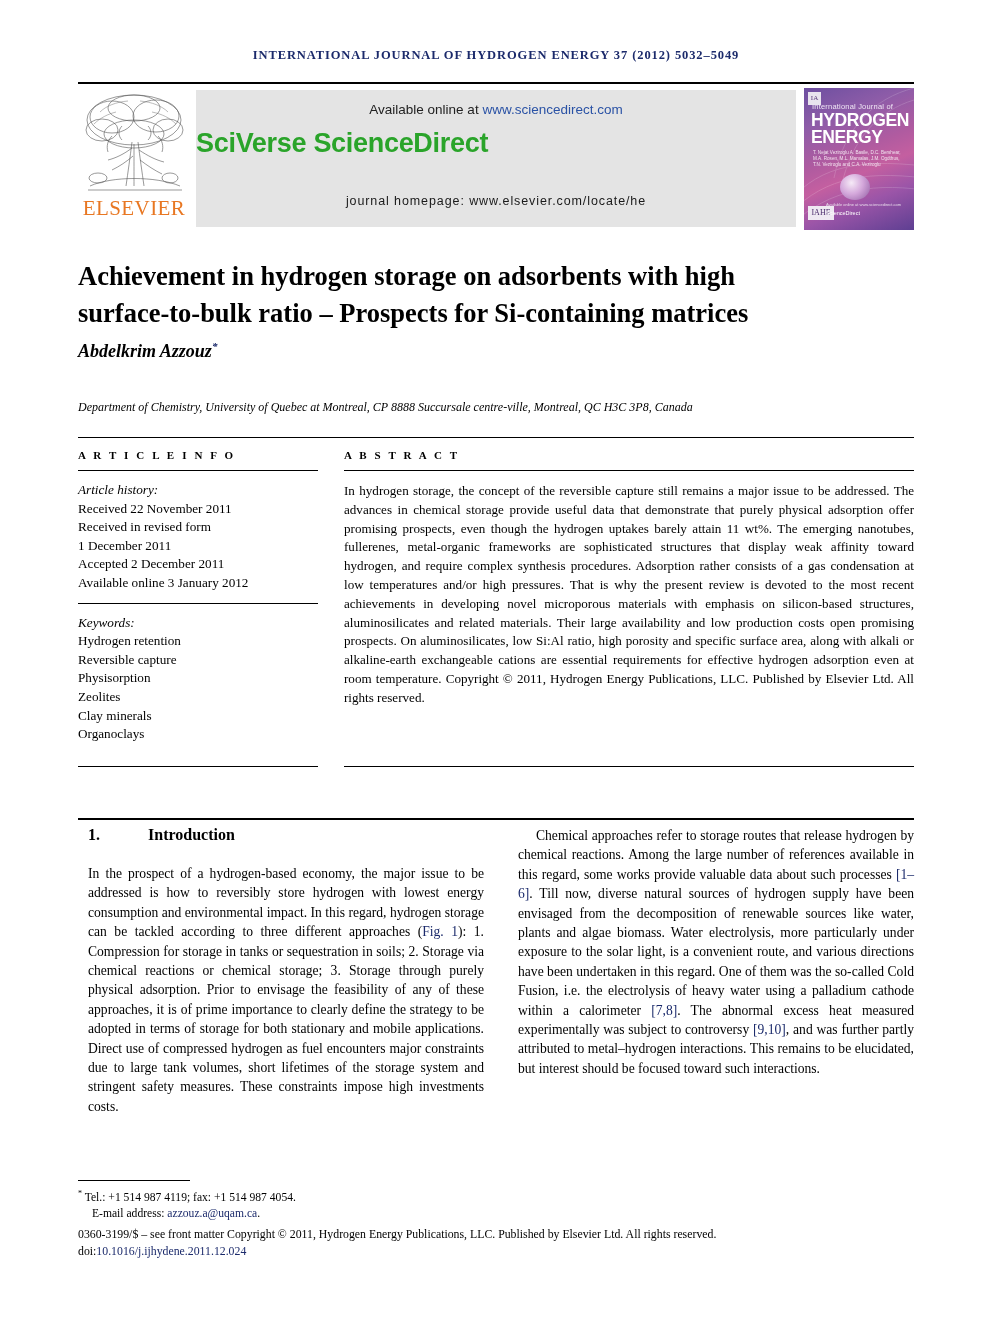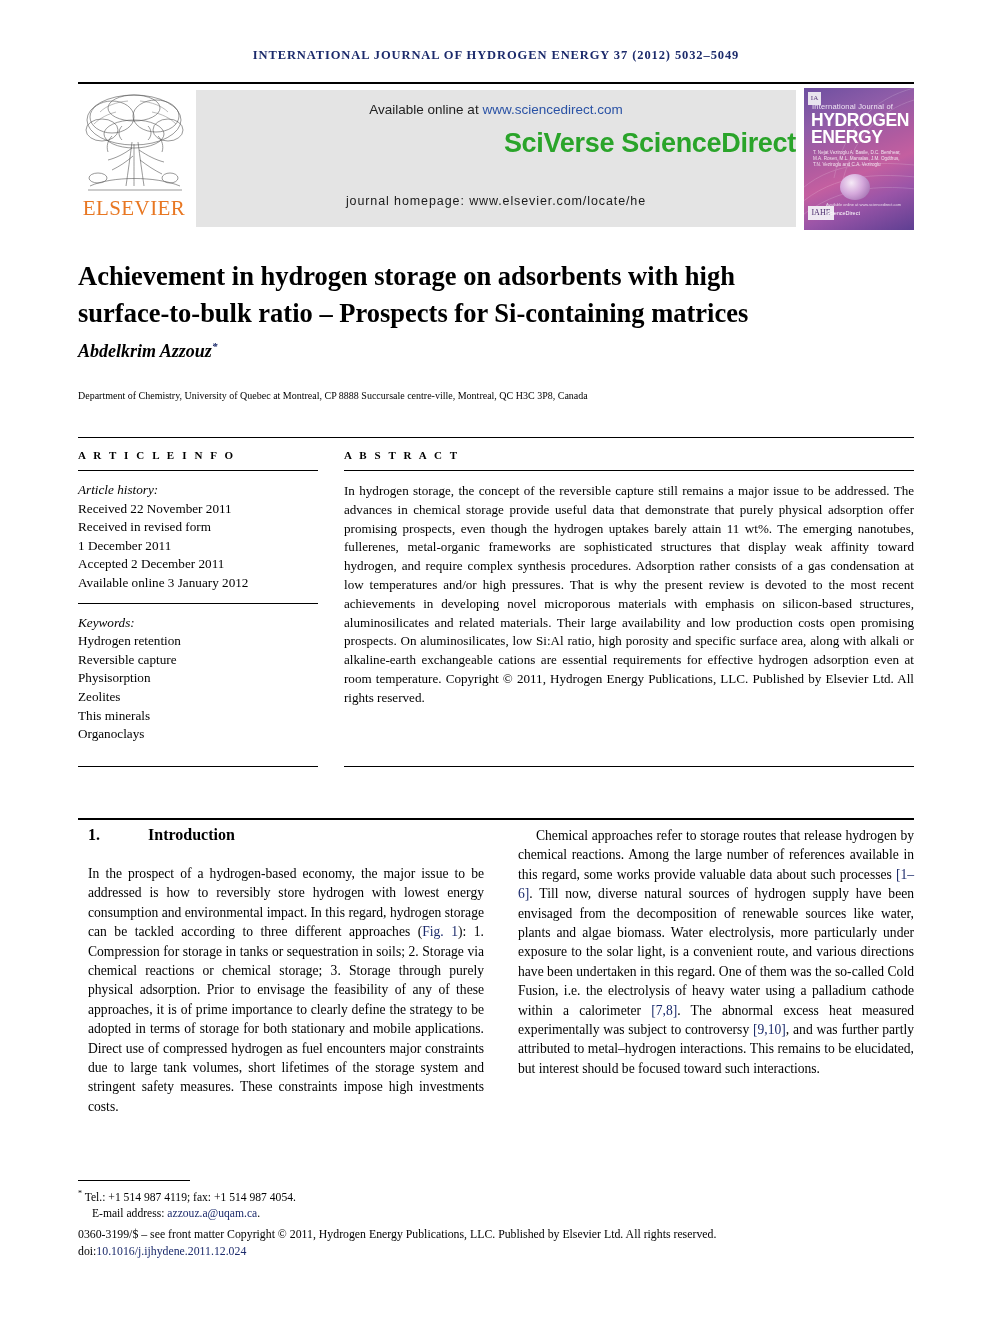--- a/index.html
+++ b/index.html
@@ -88,21 +88,21 @@
     text-align: center;
     font-family: "Liberation Sans", sans-serif;
     font-size: 13.5px;
     color: #222;
   }
   .sd-available .url { color: #2a52a5; }
   .sd-logo {
     position: absolute;
     left: 0; top: 38px;
     width: 600px;
-    text-align: right;
+    text-align: left;
     font-family: "Liberation Sans", sans-serif;
     font-weight: bold;
     font-size: 27px;
     color: #2aa42a;
     letter-spacing: -0.3px;
   }
   .sd-homepage {
     position: absolute;
     left: 0; top: 104px;
     width: 600px;
@@ -206,24 +206,25 @@
     width: 836px;
     font-family: "Liberation Serif", serif;
     font-weight: bold;
     font-style: italic;
     font-size: 18px;
     color: #000;
   }
   .author sup { font-size: 11px; color:#1b2a6b; vertical-align: super;}
   .affil {
     position: absolute;
-    left: 78px; top: 390px;
-    width: 836px;
-    font-family: "Liberation Serif", serif;
-    font-size: 10px;
+    left: 78px; top: 400px;
+    width: 836px;
+    font-family: "Liberation Serif", serif;
+    font-style: italic;
+    font-size: 12px;
     color: #000;
   }
 
   
   .rule-info-top {
     position:absolute; left:78px; top:437px; width:836px; height:1px; background:#000;
   }
   .col-info {
     position: absolute;
     left: 78px; top: 449px;
@@ -439,21 +440,21 @@
       <div>Accepted 2 December 2011</div>
       <div>Available online 3 January 2012</div>
     </div>
     <div class="hr-thin2"></div>
     <div class="kw-block">
       <div class="lead">Keywords:</div>
       <div>Hydrogen retention</div>
       <div>Reversible capture</div>
       <div>Physisorption</div>
       <div>Zeolites</div>
-      <div>This minerals</div>
+      <div>Clay minerals</div>
       <div>Organoclays</div>
     </div>
   </div>
 
   <div class="col-abs">
     <div class="sechead">A B S T R A C T</div>
     <div class="hr-thin"></div>
     <div class="abstract-text">In hydrogen storage, the concept of the reversible capture still remains a major issue to be addressed. The advances in chemical storage provide useful data that demonstrate that purely physical adsorption offer promising prospects, even though the hydrogen uptakes barely attain 11 wt%. The emerging nanotubes, fullerenes, metal-organic frameworks are sophisticated structures that display weak affinity toward hydrogen, and require complex synthesis procedures. Adsorption rather consists of a gas condensation at low temperatures and/or high pressures. That is why the present review is devoted to the most recent achievements in developing novel microporous materials with emphasis on silicon-based structures, aluminosilicates and related materials. Their large availability and low production costs open promising prospects. On aluminosilicates, low Si:Al ratio, high porosity and specific surface area, along with alkali or alkaline-earth exchangeable cations are essential requirements for effective hydrogen adsorption even at room temperature. Copyright © 2011, Hydrogen Energy Publications, LLC. Published by Elsevier Ltd. All rights reserved.</div>
   </div>
 

